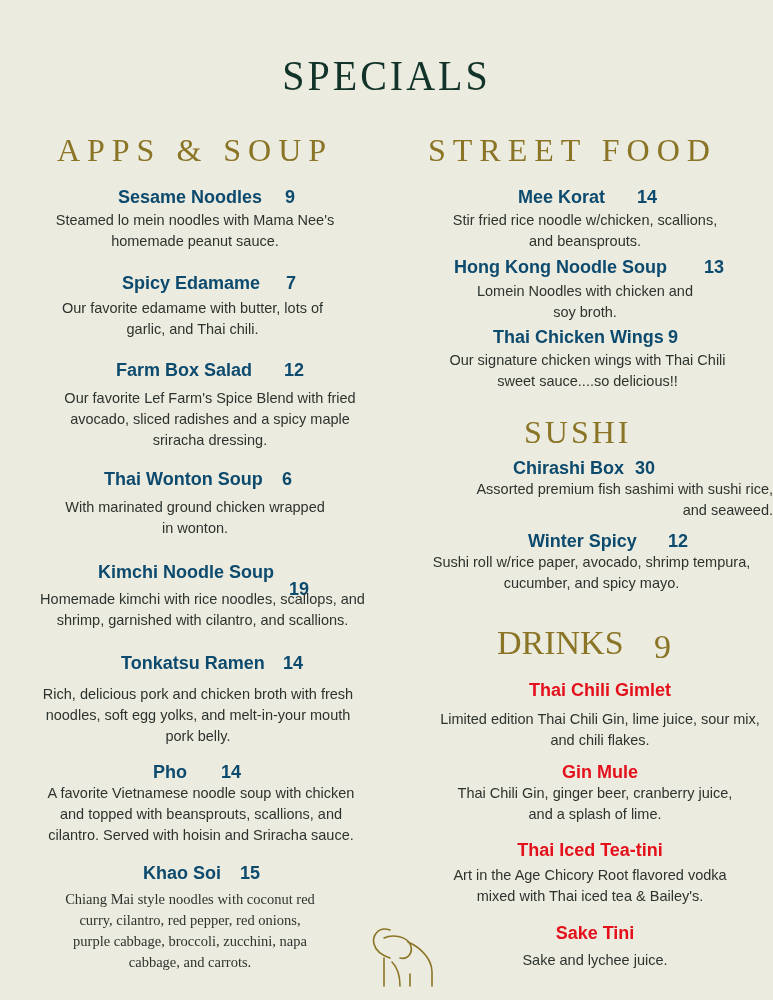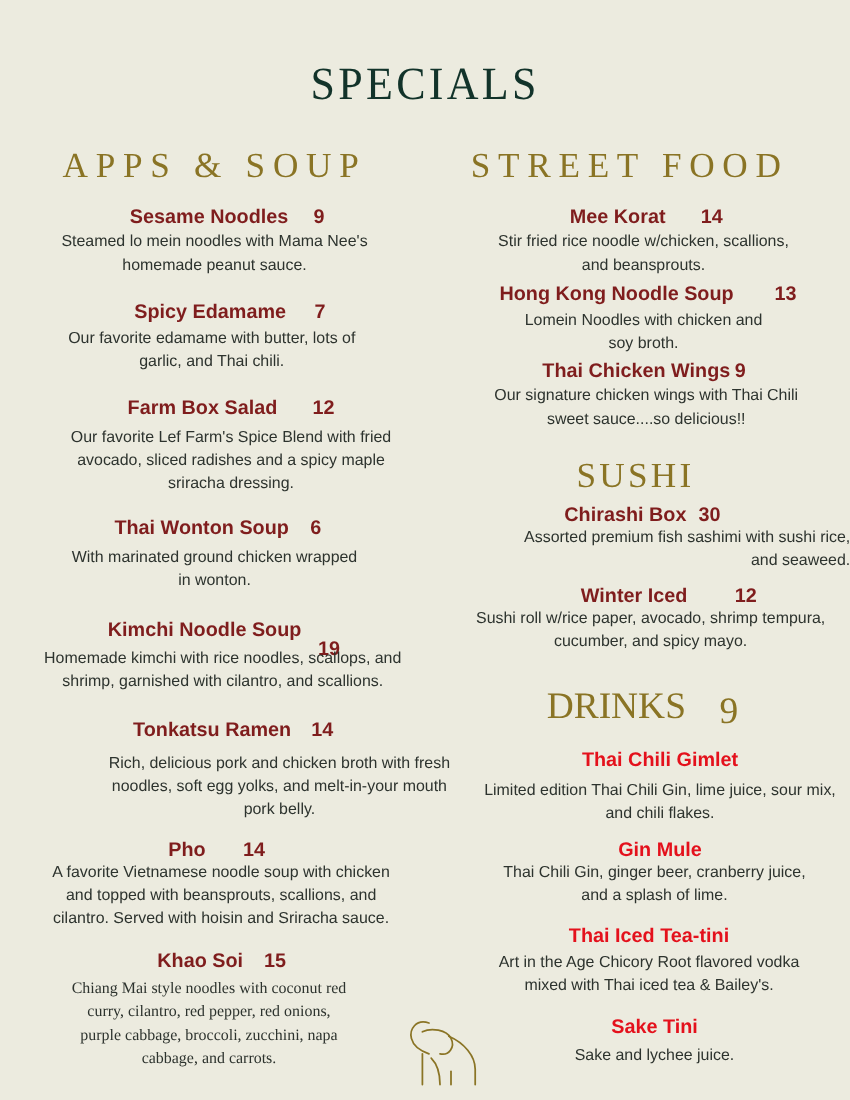--- a/index.html
+++ b/index.html
@@ -18,21 +18,21 @@
       transform: scaleY(1.05);
     }
     .section-head {
       font-family: "Liberation Serif", serif;
       color: #8a7425; text-align: center;
     }
     .col-left { left: 0; width: 390px; }
     .item-name {
       position: absolute; text-align: center;
       font-family: "Liberation Sans", sans-serif; font-weight: bold;
-      color: #7f1d1d; font-size: 18px; white-space: pre;
+      color: #0c4a6e; font-size: 18px; white-space: pre;
     }
     .item-desc {
       position: absolute; text-align: center;
       font-size: 14.5px; line-height: 21px; color: #2d332e;
     }
     .elephant { left: 370px; top: 922px; width: 72px; height: 68px; }
   </style>
 </head>
 <body>
 
@@ -73,21 +73,21 @@
 
   <div class="item-name" style="left:98px;top:562px;">Kimchi Noodle Soup</div>
   <div class="item-name" style="left:289px;top:562px;margin-top:17px;">19</div>
   <div class="item-desc" style="left:0;width:405px;top:589px;">
     <div>Homemade kimchi with rice noodles, scallops, and</div>
     <div>shrimp, garnished with cilantro, and scallions.</div>
   </div>
 
   <div class="item-name" style="left:121px;top:653px;">Tonkatsu Ramen</div>
   <div class="item-name" style="left:283px;top:653px;">14</div>
-  <div class="item-desc" style="left:12px;width:396px;top:684px;padding-left:44px;">
+  <div class="item-desc" style="left:0;width:396px;top:684px;">
     <div>Rich, delicious pork and chicken broth with fresh</div>
     <div>noodles, soft egg yolks, and melt-in-your mouth</div>
     <div>pork belly.</div>
   </div>
 
   <div class="item-name" style="left:153px;top:762px;">Pho</div>
   <div class="item-name" style="left:221px;top:762px;">14</div>
   <div class="item-desc" style="left:0;width:402px;top:783px;">
     <div>A favorite Vietnamese noodle soup with chicken</div>
     <div>and topped with beansprouts, scallions, and</div>
@@ -132,21 +132,21 @@
 <div class="abs section-head" style="left:524px;top:414px;font-size:32px;letter-spacing:3px;">SUSHI</div>
 
 <div>
   <div class="item-name" style="left:513px;top:458px;">Chirashi Box</div>
   <div class="item-name" style="left:635px;top:458px;">30</div>
   <div class="item-desc" style="left:390px;width:383px;top:479px;text-align:right;">
     <div>Assorted premium fish sashimi with sushi rice,</div>
     <div>and seaweed.</div>
   </div>
 
-  <div class="item-name" style="left:528px;top:531px;">Winter Iced</div>
+  <div class="item-name" style="left:528px;top:531px;">Winter Spicy</div>
   <div class="item-name" style="left:668px;top:531px;">12</div>
   <div class="item-desc" style="left:400px;width:383px;top:552px;">
     <div>Sushi roll w/rice paper, avocado, shrimp tempura,</div>
     <div>cucumber, and spicy mayo.</div>
   </div>
 </div>
 
 <div class="abs section-head" style="left:497px;top:624px;font-size:34px;">
   <span>DRINKS</span>
 </div>

